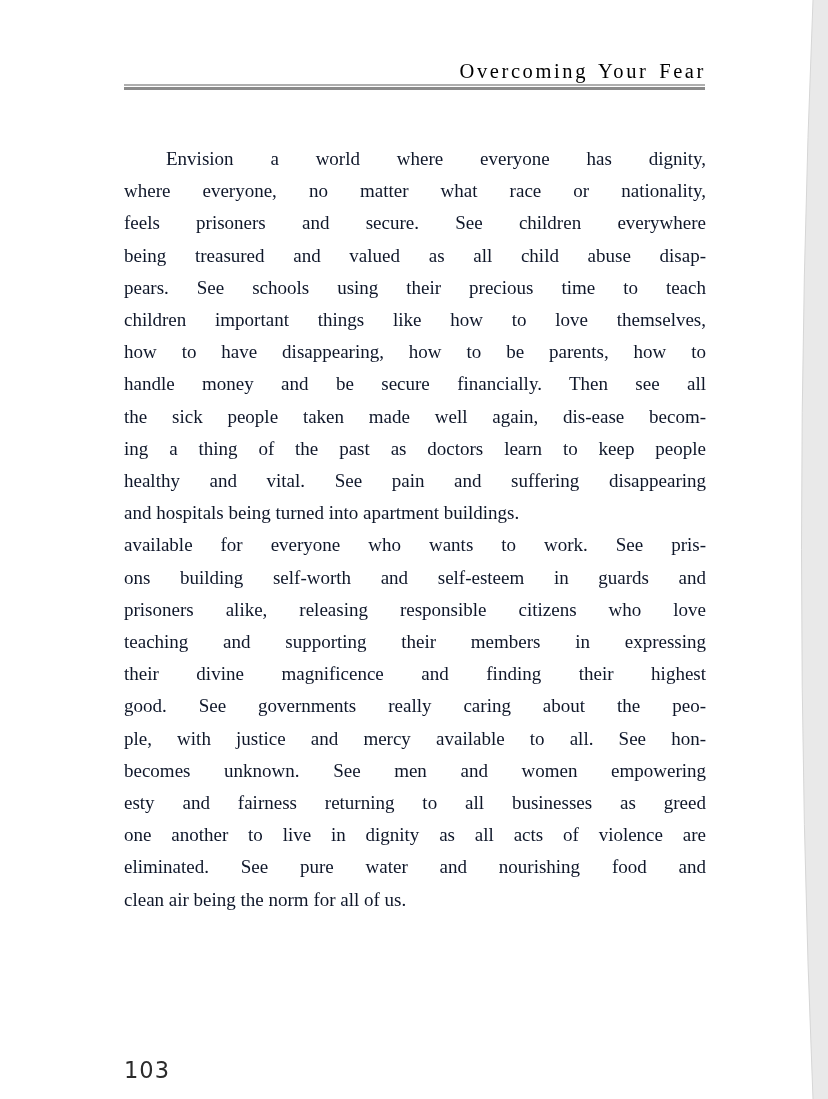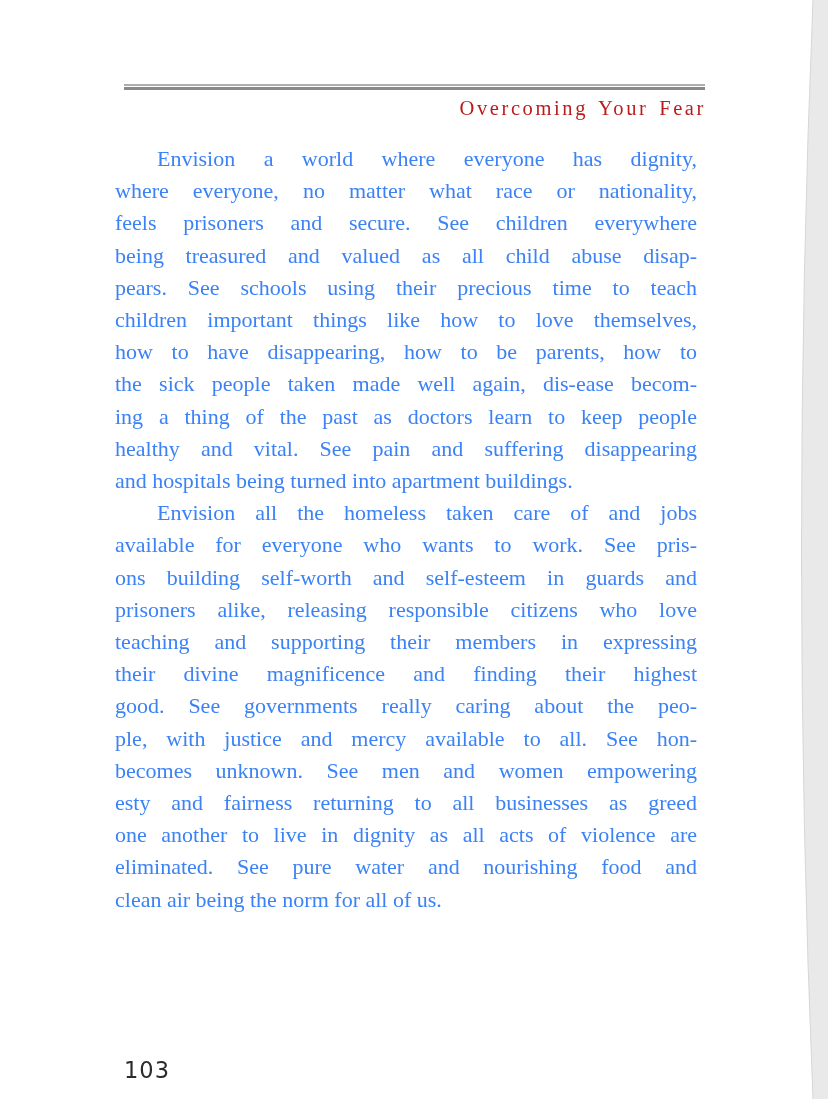--- a/index.html
+++ b/index.html
@@ -28,23 +28,22 @@
   .running-head {
     position: absolute;
     top: 60px;
     left: 124px;
     width: 582px;
     text-align: right;
     font-family: "Liberation Serif", serif;
     font-size: 20.5px;
     letter-spacing: 2.6px;
     word-spacing: 3px;
-    color: #b91c1c;
+    color: #000000;
     white-space: nowrap;
-    margin-top: 37px;
   }
   
   .header-rule {
     position: absolute;
     top: 84px;
     left: 124px;
     width: 581px;
   }
   .header-rule .rule-thin {
     height: 1.6px;
@@ -55,25 +54,25 @@
     background: transparent;
   }
   .header-rule .rule-thick {
     height: 2.6px;
     background: #8a8a8a;
   }
   
   .body-text {
     position: absolute;
     top: 143px;
-    left: 115px;
+    left: 124px;
     width: 582px;
-    font-size: 22px;
+    font-size: 19px;
     line-height: 32.2px;
-    color: #3b82f6;
+    color: #0f172a;
   }
   .paragraph { margin: 0; padding: 0; }
   .line {
     text-align: justify;
     text-align-last: justify;
     white-space: normal;
   }
   .line.indent { text-indent: 42px; }
   .line.last   { text-align-last: left; }
   
@@ -104,27 +103,27 @@
 
   <div class="body-text">
     <div class="paragraph">
         <div class="line indent">Envision a world where everyone has dignity,</div>
         <div class="line">where everyone, no matter what race or nationality,</div>
         <div class="line">feels prisoners and secure. See children everywhere</div>
         <div class="line">being treasured and valued as all child abuse disap-</div>
         <div class="line">pears. See schools using their precious time to teach</div>
         <div class="line">children important things like how to love themselves,</div>
         <div class="line">how to have disappearing, how to be parents, how to</div>
+        <div class="line">handle money and be secure financially. Then see all</div>
         <div class="line">the sick people taken made well again, dis-ease becom-</div>
         <div class="line">ing a thing of the past as doctors learn to keep people</div>
         <div class="line">healthy and vital. See pain and suffering disappearing</div>
         <div class="line last">and hospitals being turned into apartment buildings.</div>
       </div>
     <div class="paragraph">
-        <div class="line indent">Envision all the homeless taken care of and jobs</div>
         <div class="line">available for everyone who wants to work. See pris-</div>
         <div class="line">ons building self-worth and self-esteem in guards and</div>
         <div class="line">prisoners alike, releasing responsible citizens who love</div>
         <div class="line">teaching and supporting their members in expressing</div>
         <div class="line">their divine magnificence and finding their highest</div>
         <div class="line">good. See governments really caring about the peo-</div>
         <div class="line">ple, with justice and mercy available to all. See hon-</div>
         <div class="line">becomes unknown. See men and women empowering</div>
         <div class="line">esty and fairness returning to all businesses as greed</div>
         <div class="line">one another to live in dignity as all acts of violence are</div>

